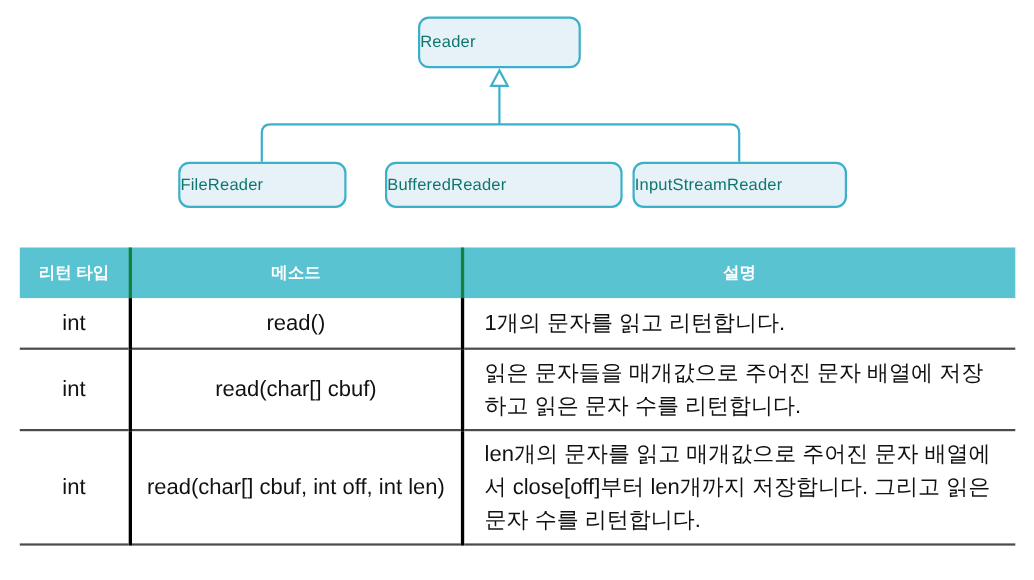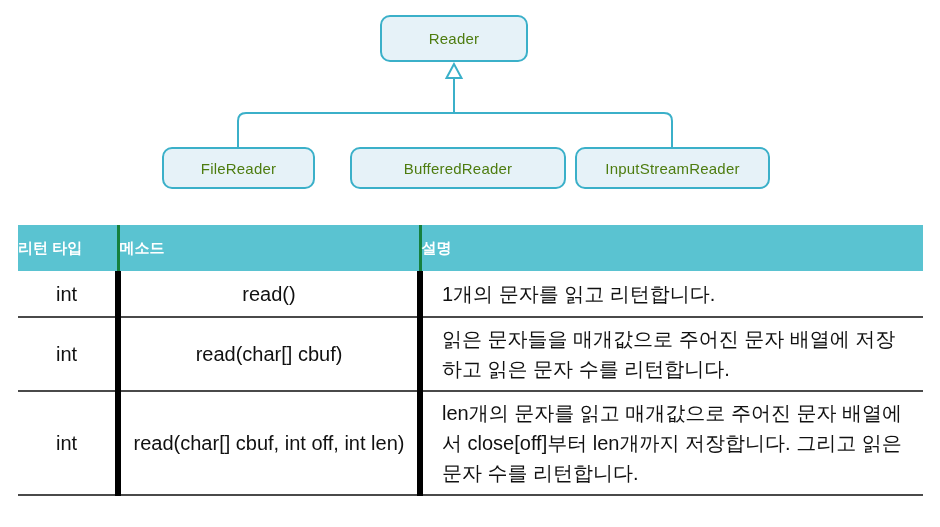--- a/index.html
+++ b/index.html
@@ -23,23 +23,22 @@
     left: 0; top: 0;
   }
   .class-box {
     position: absolute;
     box-sizing: border-box;
     background: #e6f2f8;
     border: 2px solid #3bb0c9;
     border-radius: 10px;
     display: flex;
     align-items: center;
-    justify-content: center;
     font-size: 15px;
-    color: #4d7c0f;
+    color: #0f766e;
     letter-spacing: 0.2px;
   }
   .box-reader            { left: 380px; top: 15px;  width: 148px; height: 47px; }
   .box-filereader        { left: 162px; top: 147px; width: 153px; height: 42px; }
   .box-bufferedreader    { left: 350px; top: 147px; width: 216px; height: 42px; }
   .box-inputstreamreader { left: 575px; top: 147px; width: 195px; height: 42px; }
 
   
   .method-table {
     position: absolute;
@@ -47,34 +46,34 @@
     width: 905px;
     border-collapse: collapse;
     table-layout: fixed;
   }
   .method-table th {
     background: #5ac3d1;
     color: #ffffff;
     font-size: 15px;
     font-weight: bold;
     height: 46px;
-    text-align: left;
+    text-align: center;
     padding: 0;
   }
   .method-table th + th { border-left: 3px solid #15803d; margin-top: 30px; }
   .method-table td {
     font-size: 20px;
     color: #111111;
     border-bottom: 2px solid #4a4a4a;
     padding: 6px 0;
     text-align: center;
     vertical-align: middle;
     line-height: 1.5;
   }
-  .method-table td + td { border-left: 6px solid #000000; }
+  .method-table td + td { border-left: 3px solid #000000; }
   .method-table td.desc {
     text-align: left;
     padding-left: 19px;
     padding-right: 13px;
   }
   .method-table tr.r1 td { height: 33px; }
   .method-table tr.r2 td { height: 52px; }
   .method-table tr.r3 td { height: 58px; }
   .method-table tr.r4 td { height: 34px; }
 </style>

